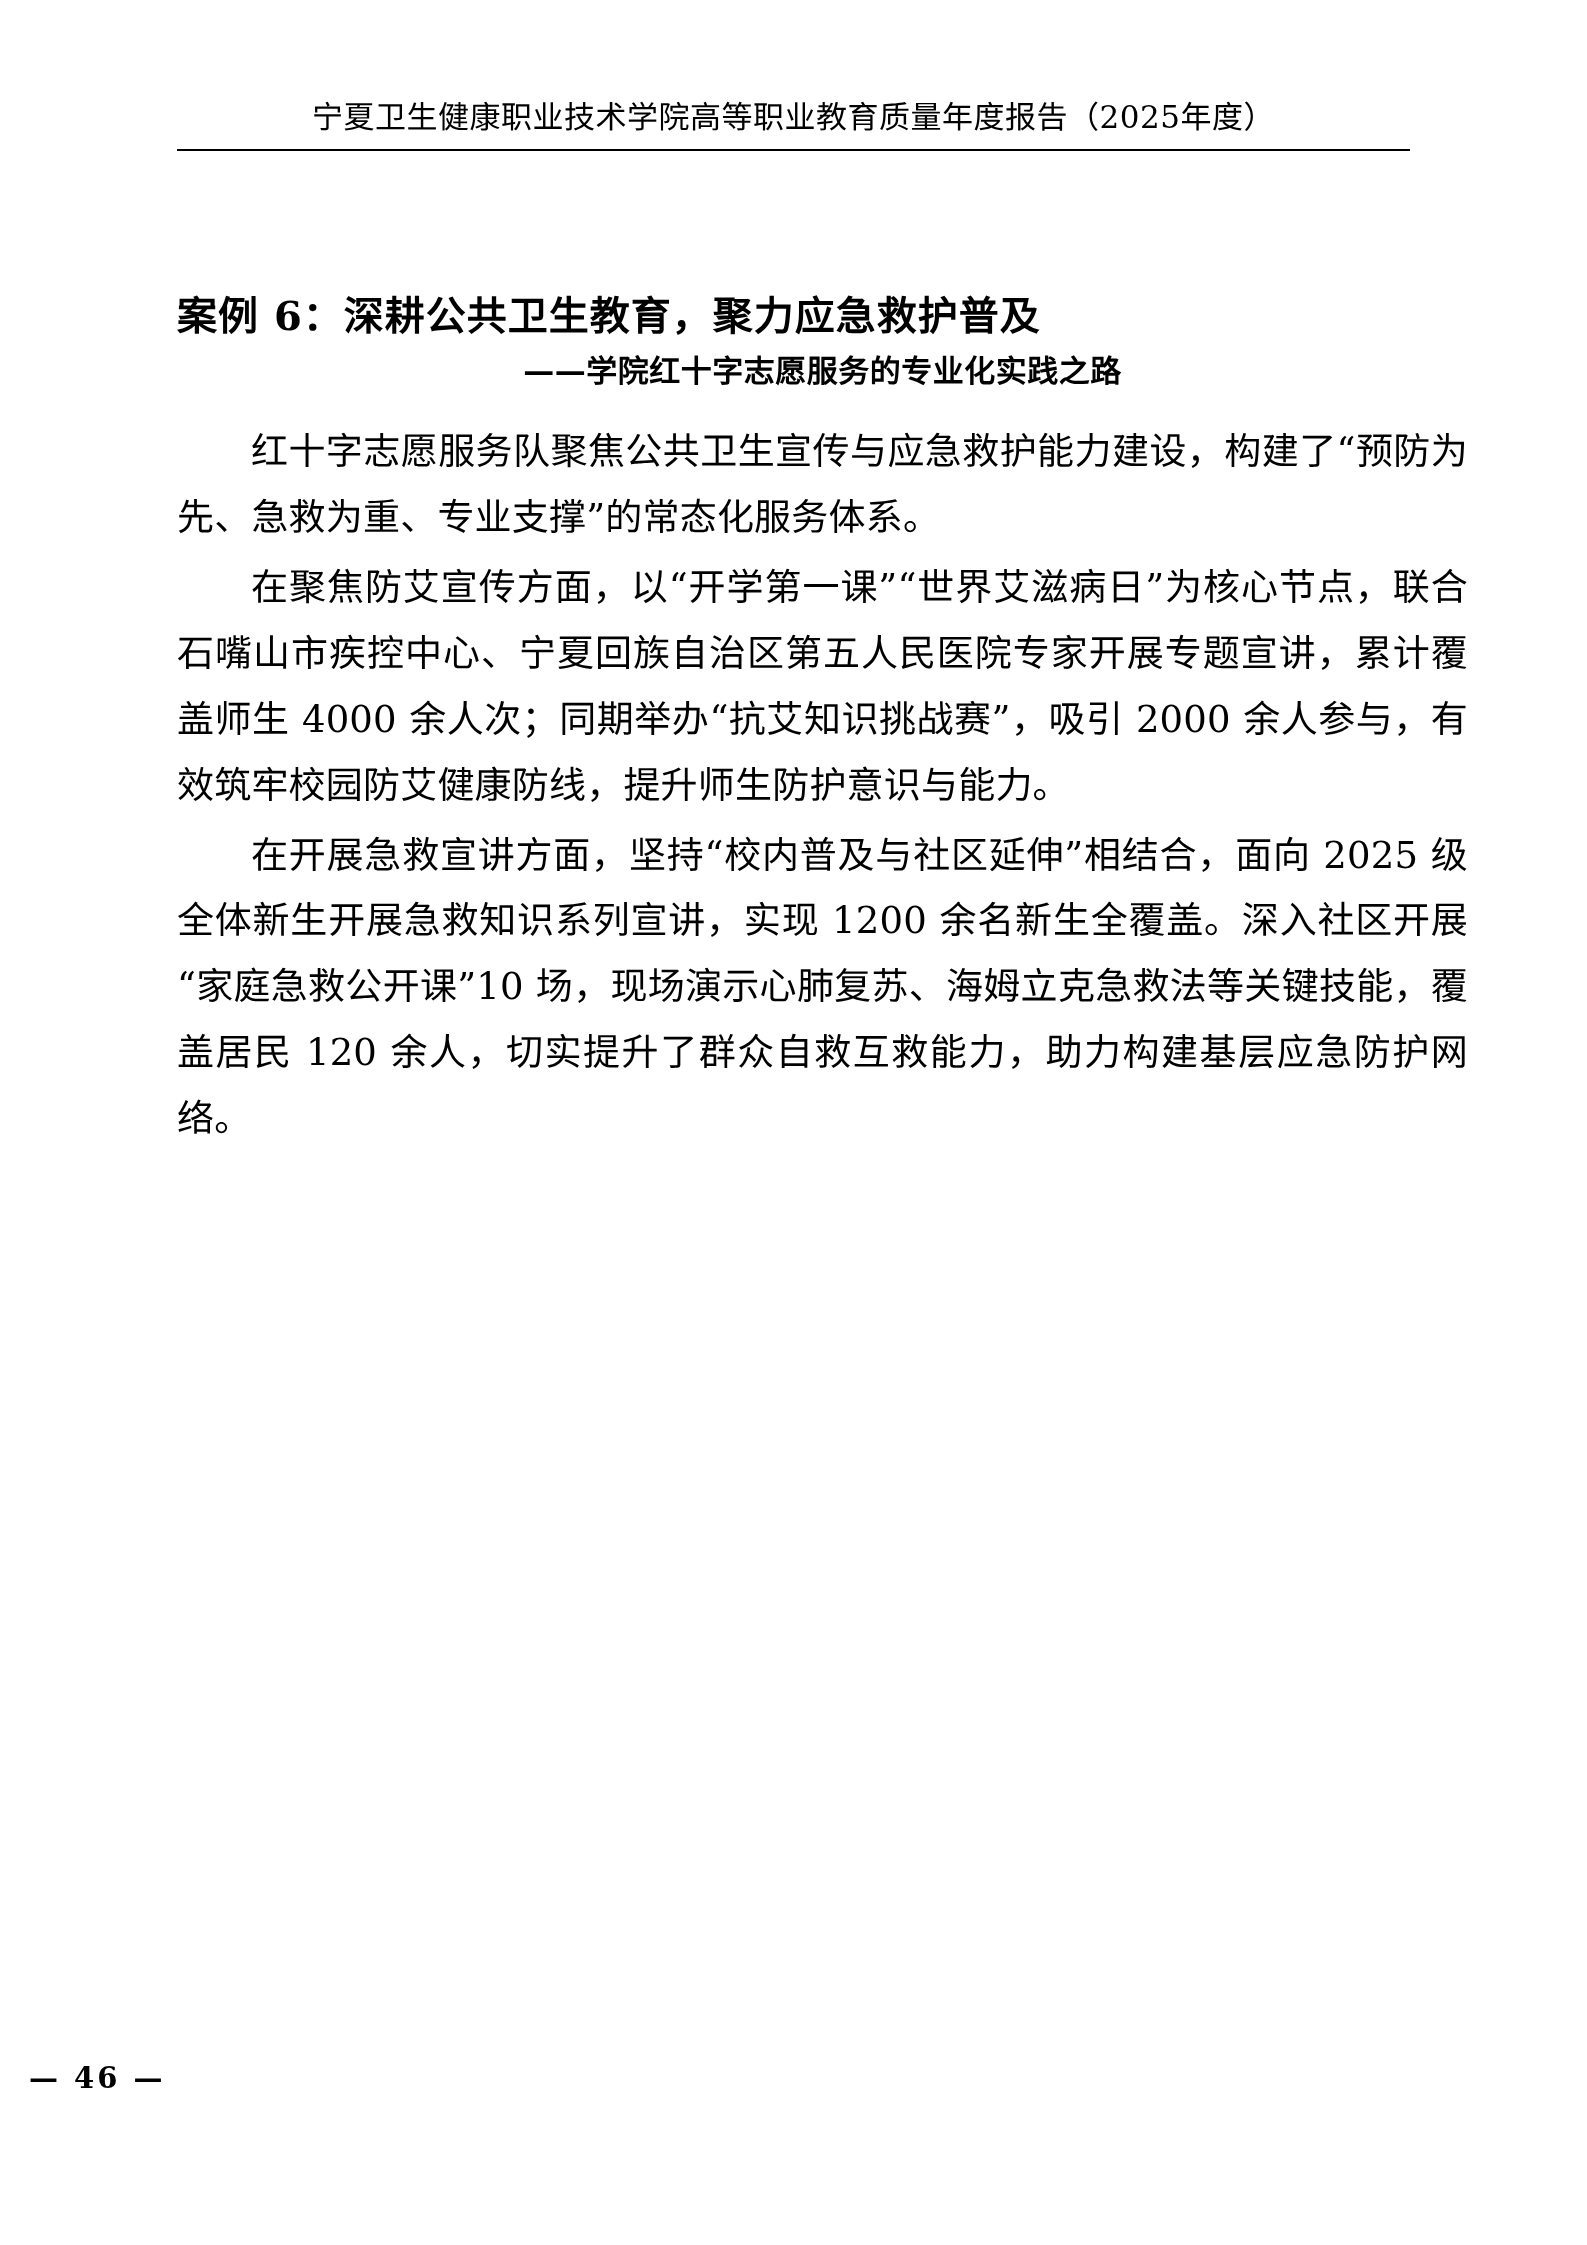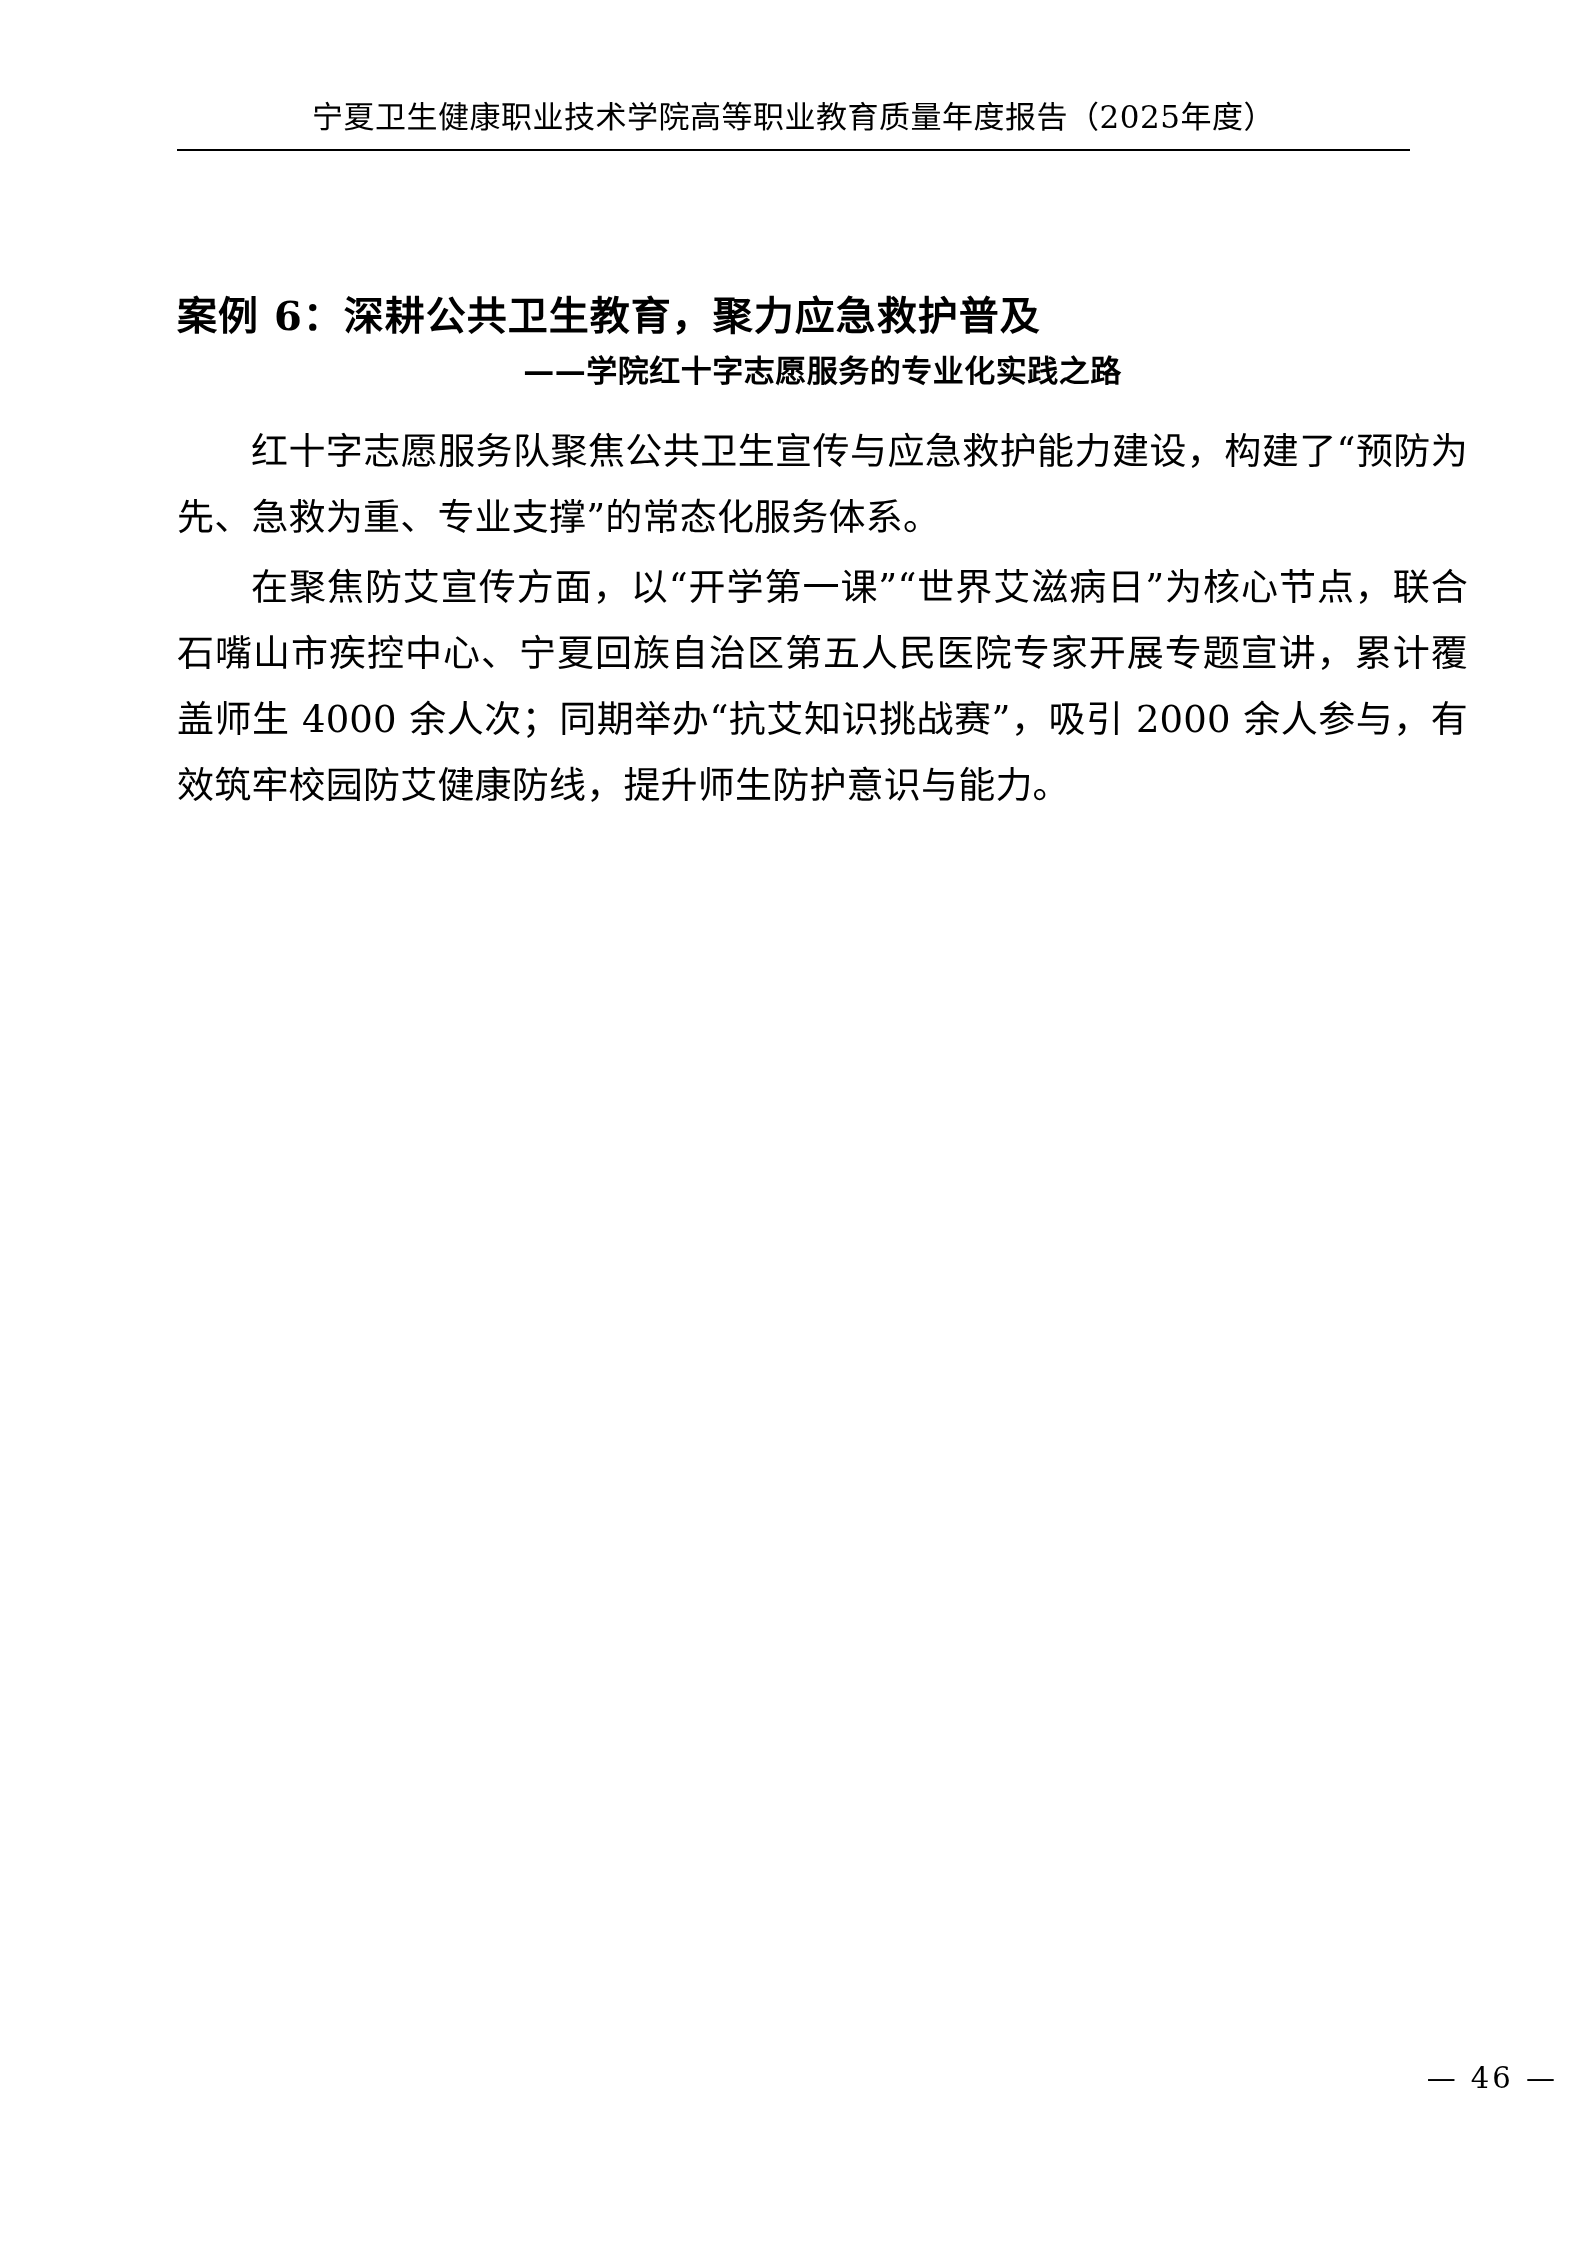--- a/index.html
+++ b/index.html
@@ -79,21 +79,22 @@
     letter-spacing: 0.2px;
     font-weight: 400;
   }
 
   
   .page-footer {
     position: absolute;
     left: 0;
     right: 0;
     bottom: 150px;
-    text-align: right;
+    text-align: left;
+    font-weight: bold;
   }
   .page-footer .folio {
     font-size: 29px;
     letter-spacing: 3px;
   }
 </style>
 </head>
 <body>
 
 <div class="page">
@@ -104,20 +105,21 @@
 
   <div class="content">
 
     <h1 class="case-title">案例 6：深耕公共卫生教育，聚力应急救护普及</h1>
 
     <h2 class="case-subtitle">——学院红十字志愿服务的专业化实践之路</h2>
 
     <div class="body-text">
       <p>红十字志愿服务队聚焦公共卫生宣传与应急救护能力建设，构建了“预防为先、急救为重、专业支撑”的常态化服务体系。</p>
       <p>在聚焦防艾宣传方面，以“开学第一课”“世界艾滋病日”为核心节点，联合石嘴山市疾控中心、宁夏回族自治区第五人民医院专家开展专题宣讲，累计覆盖师生 4000 余人次；同期举办“抗艾知识挑战赛”，吸引 2000 余人参与，有效筑牢校园防艾健康防线，提升师生防护意识与能力。</p>
+      <p>在开展急救宣讲方面，坚持“校内普及与社区延伸”相结合，面向 2025 级全体新生开展急救知识系列宣讲，实现 1200 余名新生全覆盖。深入社区开展“家庭急救公开课”10 场，现场演示心肺复苏、海姆立克急救法等关键技能，覆盖居民 120 余人，切实提升了群众自救互救能力，助力构建基层应急防护网络。</p>
     </div>
 
   </div>
 
   <div class="page-footer">
     <span class="folio">— 46 —</span>
   </div>
 
 </div>
 

